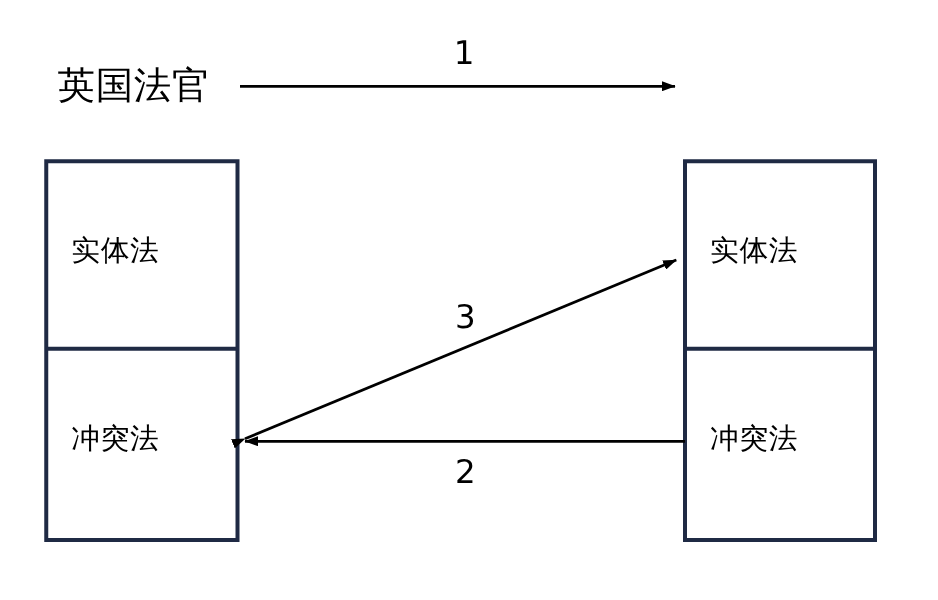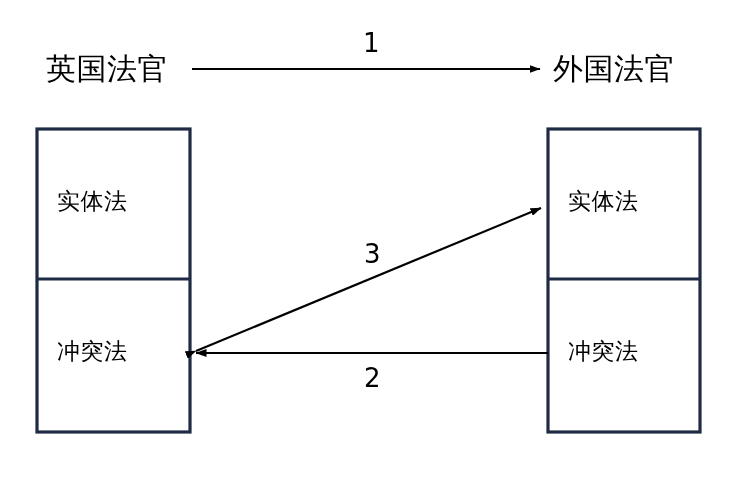--- a/index.html
+++ b/index.html
@@ -91,21 +91,20 @@
 
     <line x1="192" y1="69" x2="540" y2="69" stroke="#000000" stroke-width="2.2" marker-end="url(#arrowhead-right)"></line>
 
     <line x1="548" y1="353" x2="196" y2="353" stroke="#000000" stroke-width="2.2" marker-end="url(#arrowhead-left)"></line>
 
     <line x1="196" y1="351" x2="541" y2="208" stroke="#000000" stroke-width="2.2" marker-start="url(#arrowhead-diag-a)" marker-end="url(#arrowhead-diag-b)"></line>
   </svg>
 
   <div class="txt actor-label" id="actor-source">英国法官</div>
 
-  <div class="txt actor-label" id="actor-target">外国法官</div>
 
   <div class="txt cell-label" id="cell-left-top">实体法</div>
 
   <div class="txt cell-label" id="cell-left-bottom">冲突法</div>
 
   <div class="txt cell-label" id="cell-right-top">实体法</div>
 
   <div class="txt cell-label" id="cell-right-bottom">冲突法</div>
 
   <div class="txt edge-label" id="label-edge-1">1</div>

